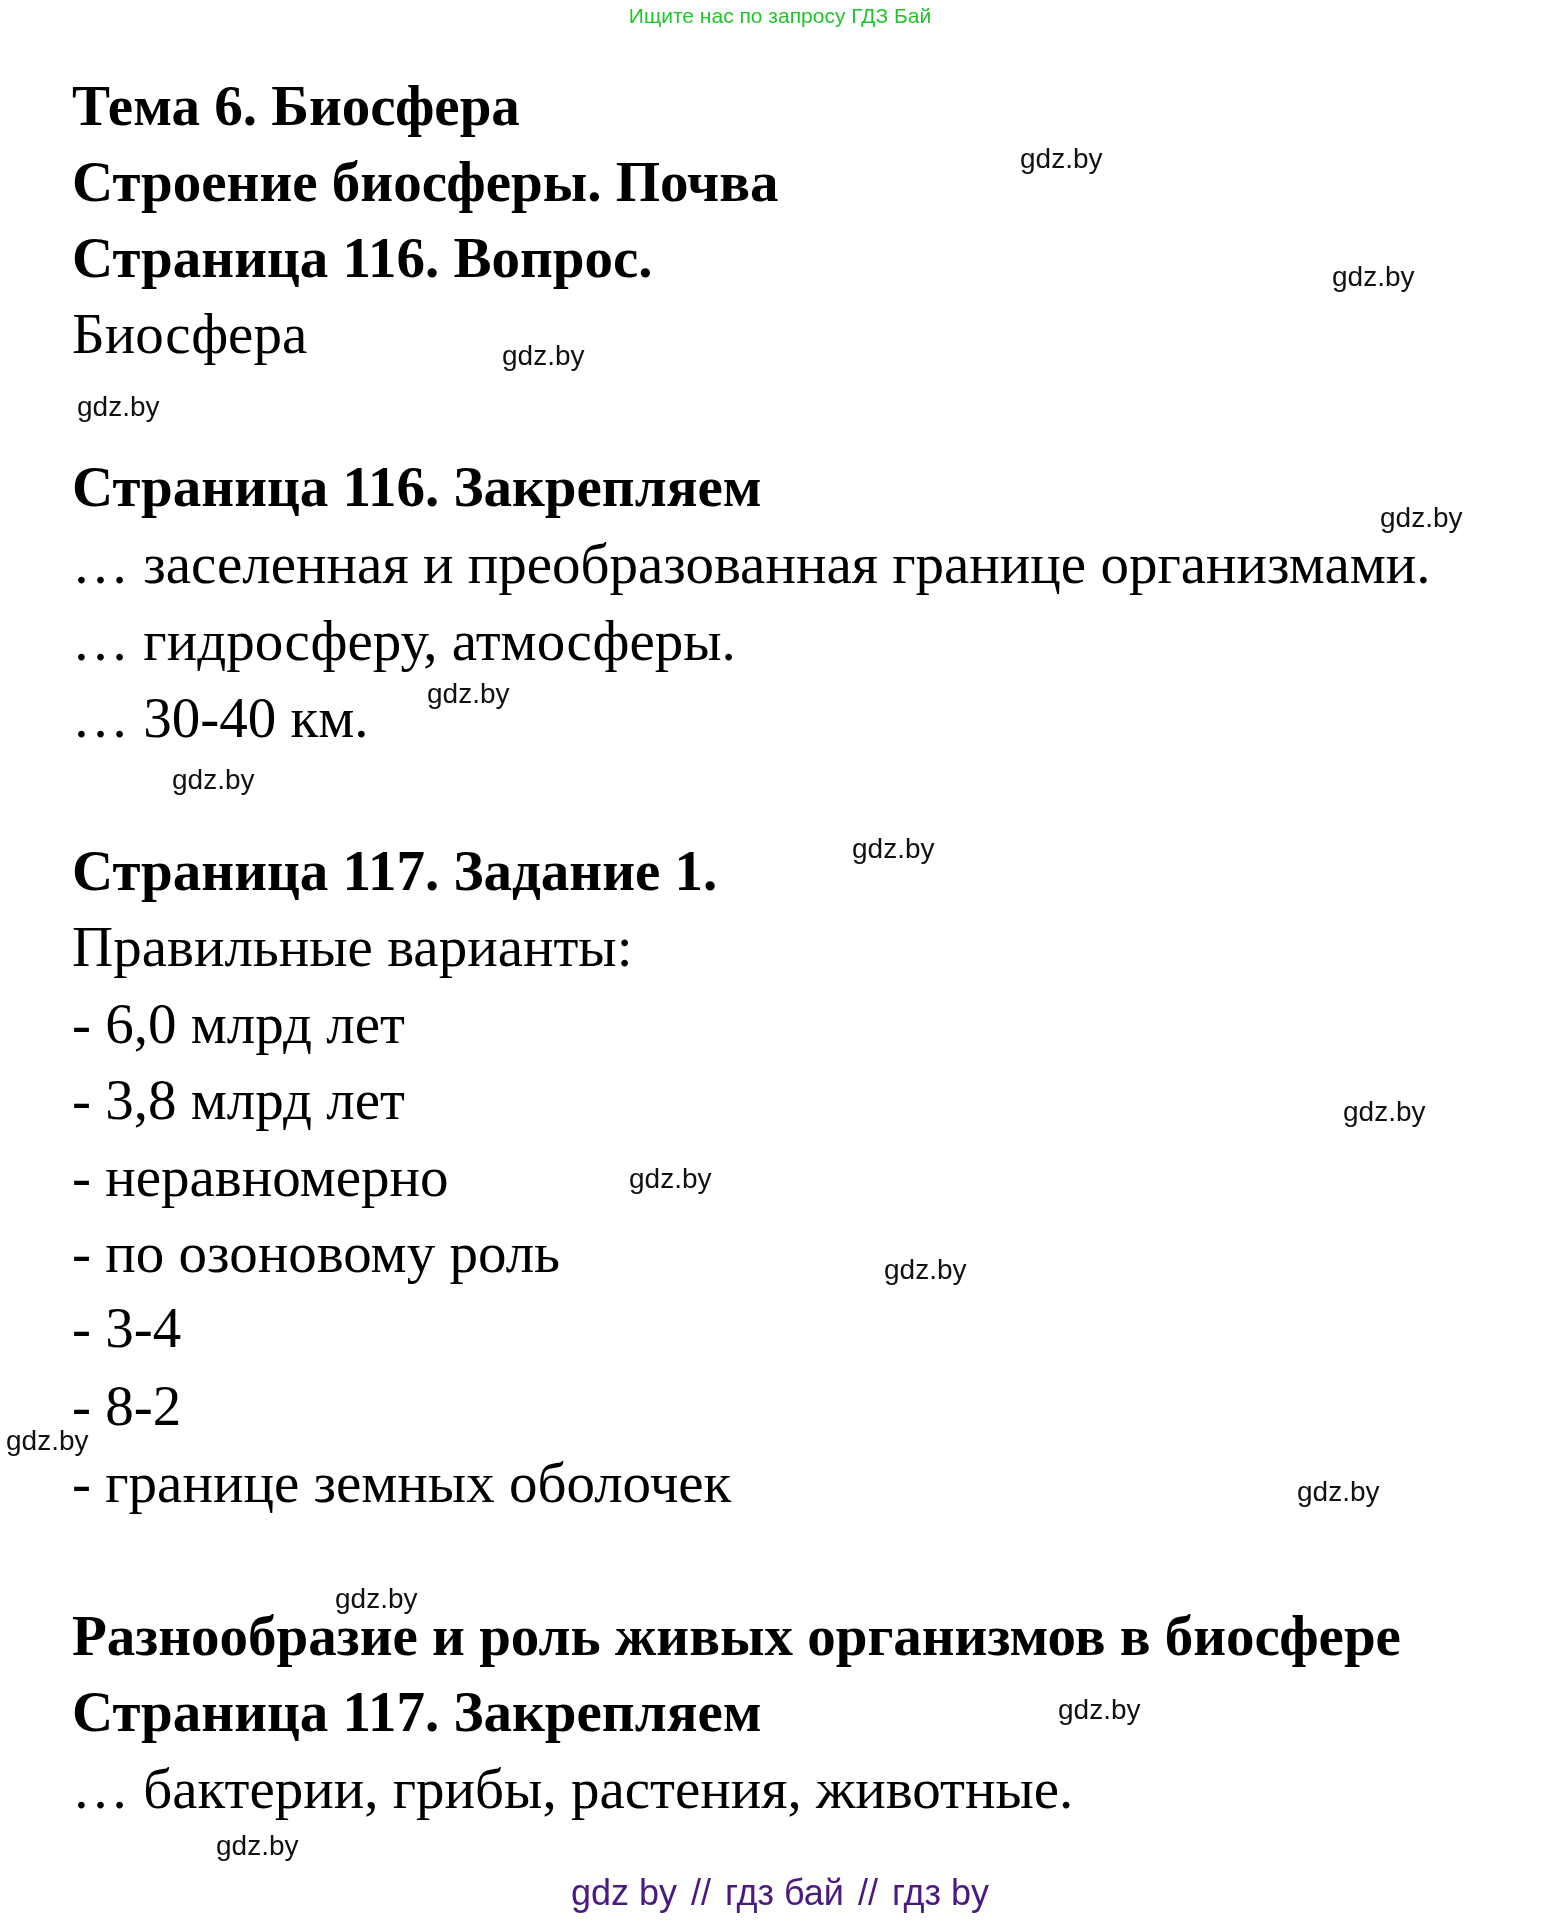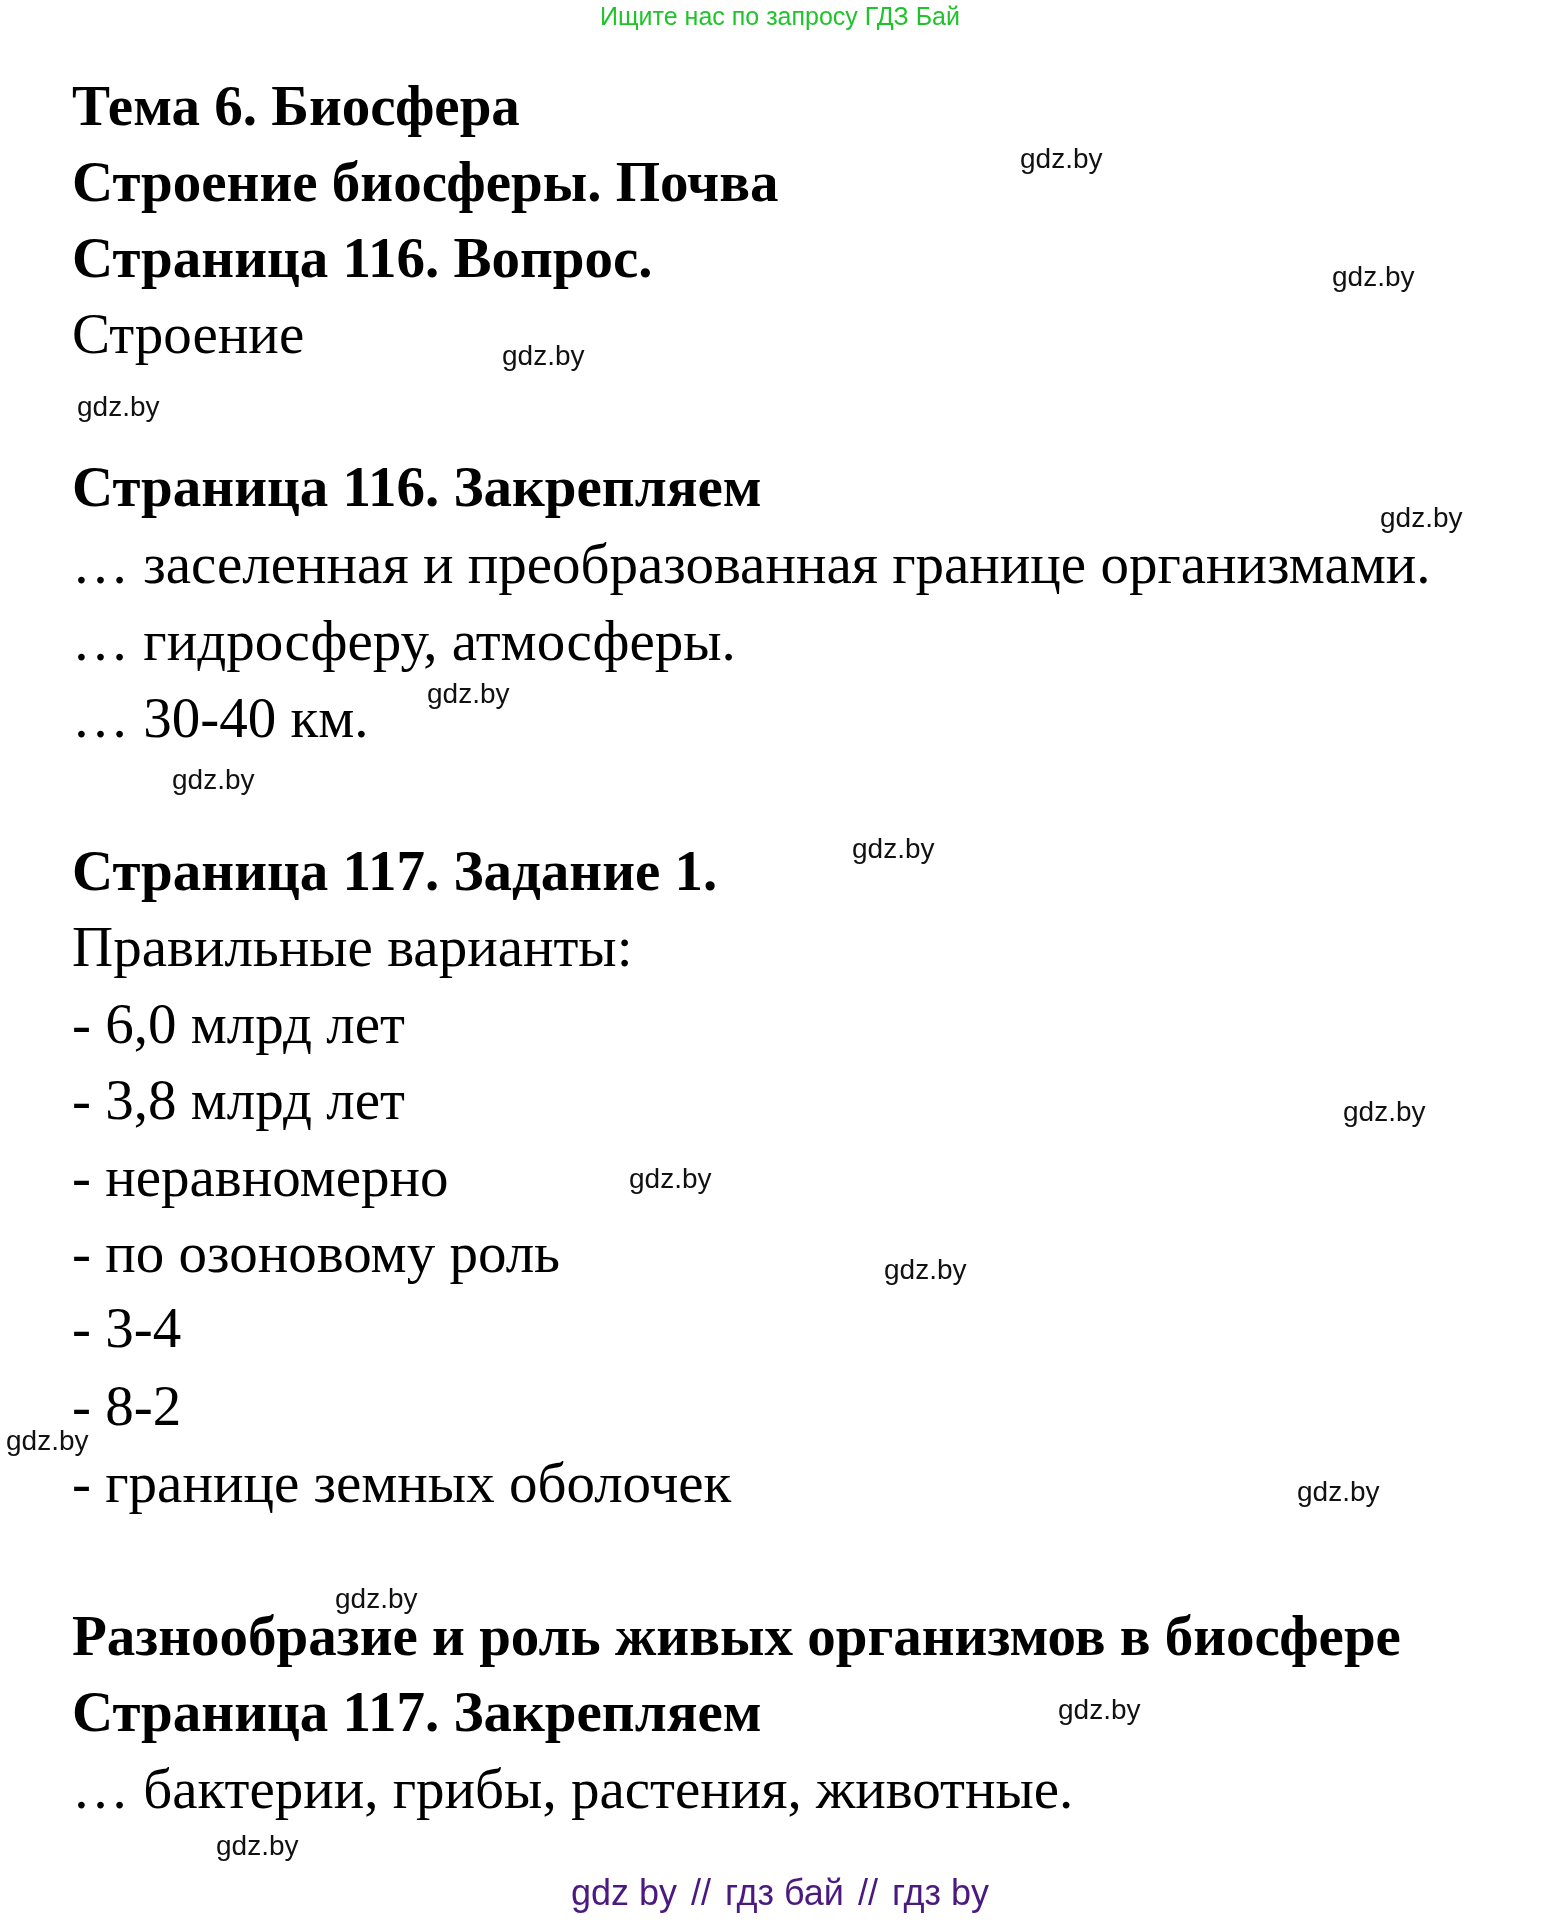--- a/index.html
+++ b/index.html
@@ -3,37 +3,37 @@
 <meta charset="utf-8">
 <style>
   html, body { margin:0; padding:0; background:#ffffff; }
   body { width:1560px; height:1924px; position:relative; overflow:hidden; }
   .ln { position:absolute; left:72px; white-space:nowrap; color:#000;
         font-family:"Liberation Serif", serif; font-size:57px; line-height:57px;text-align:right; }
   .hd { font-weight:bold; }
   .wm { position:absolute; white-space:nowrap; color:#111;
         font-family:"Liberation Sans", sans-serif; font-size:28px; line-height:28px; }
   .top-banner { position:absolute; top:0; left:0; width:1560px; text-align:center;
-        font-family:"Liberation Sans", sans-serif; font-size:25px; line-height:32px; }
+        font-family:"Liberation Sans", sans-serif; font-size:21px; line-height:32px; }
   .footer { position:absolute; top:1876px; left:0; width:1560px; text-align:center;
         font-family:"Liberation Sans", sans-serif; font-size:36px; line-height:34px; }
   .footer .sep { padding:0 14px; }
 </style>
 </head>
 <body>
 
 <div class="top-banner">
   <span style="color:#1fc42a">Ищите нас по запросу ГДЗ Бай</span>
 </div>
 
 <div>
   <div class="ln hd" style="top:77px">Тема 6. Биосфера</div>
   <div class="ln hd" style="top:153px">Строение биосферы. Почва</div>
   <div class="ln hd" style="top:229px">Страница 116. Вопрос.</div>
-  <div class="ln" style="top:305px">Строение</div>
+  <div class="ln" style="top:305px">Биосфера</div>
 
   <div class="ln hd" style="top:458px">Страница 116. Закрепляем</div>
   <div class="ln" style="top:535px">… заселенная и преобразованная границе организмами.</div>
   <div class="ln" style="top:612px">… гидросферу, атмосферы.</div>
   <div class="ln" style="top:689px">… 30-40 км.</div>
 
   <div class="ln hd" style="top:842px">Страница 117. Задание 1.</div>
   <div class="ln" style="top:918px">Правильные варианты:</div>
   <div class="ln" style="top:995px">- 6,0 млрд лет</div>
   <div class="ln" style="top:1071px">- 3,8 млрд лет</div>

